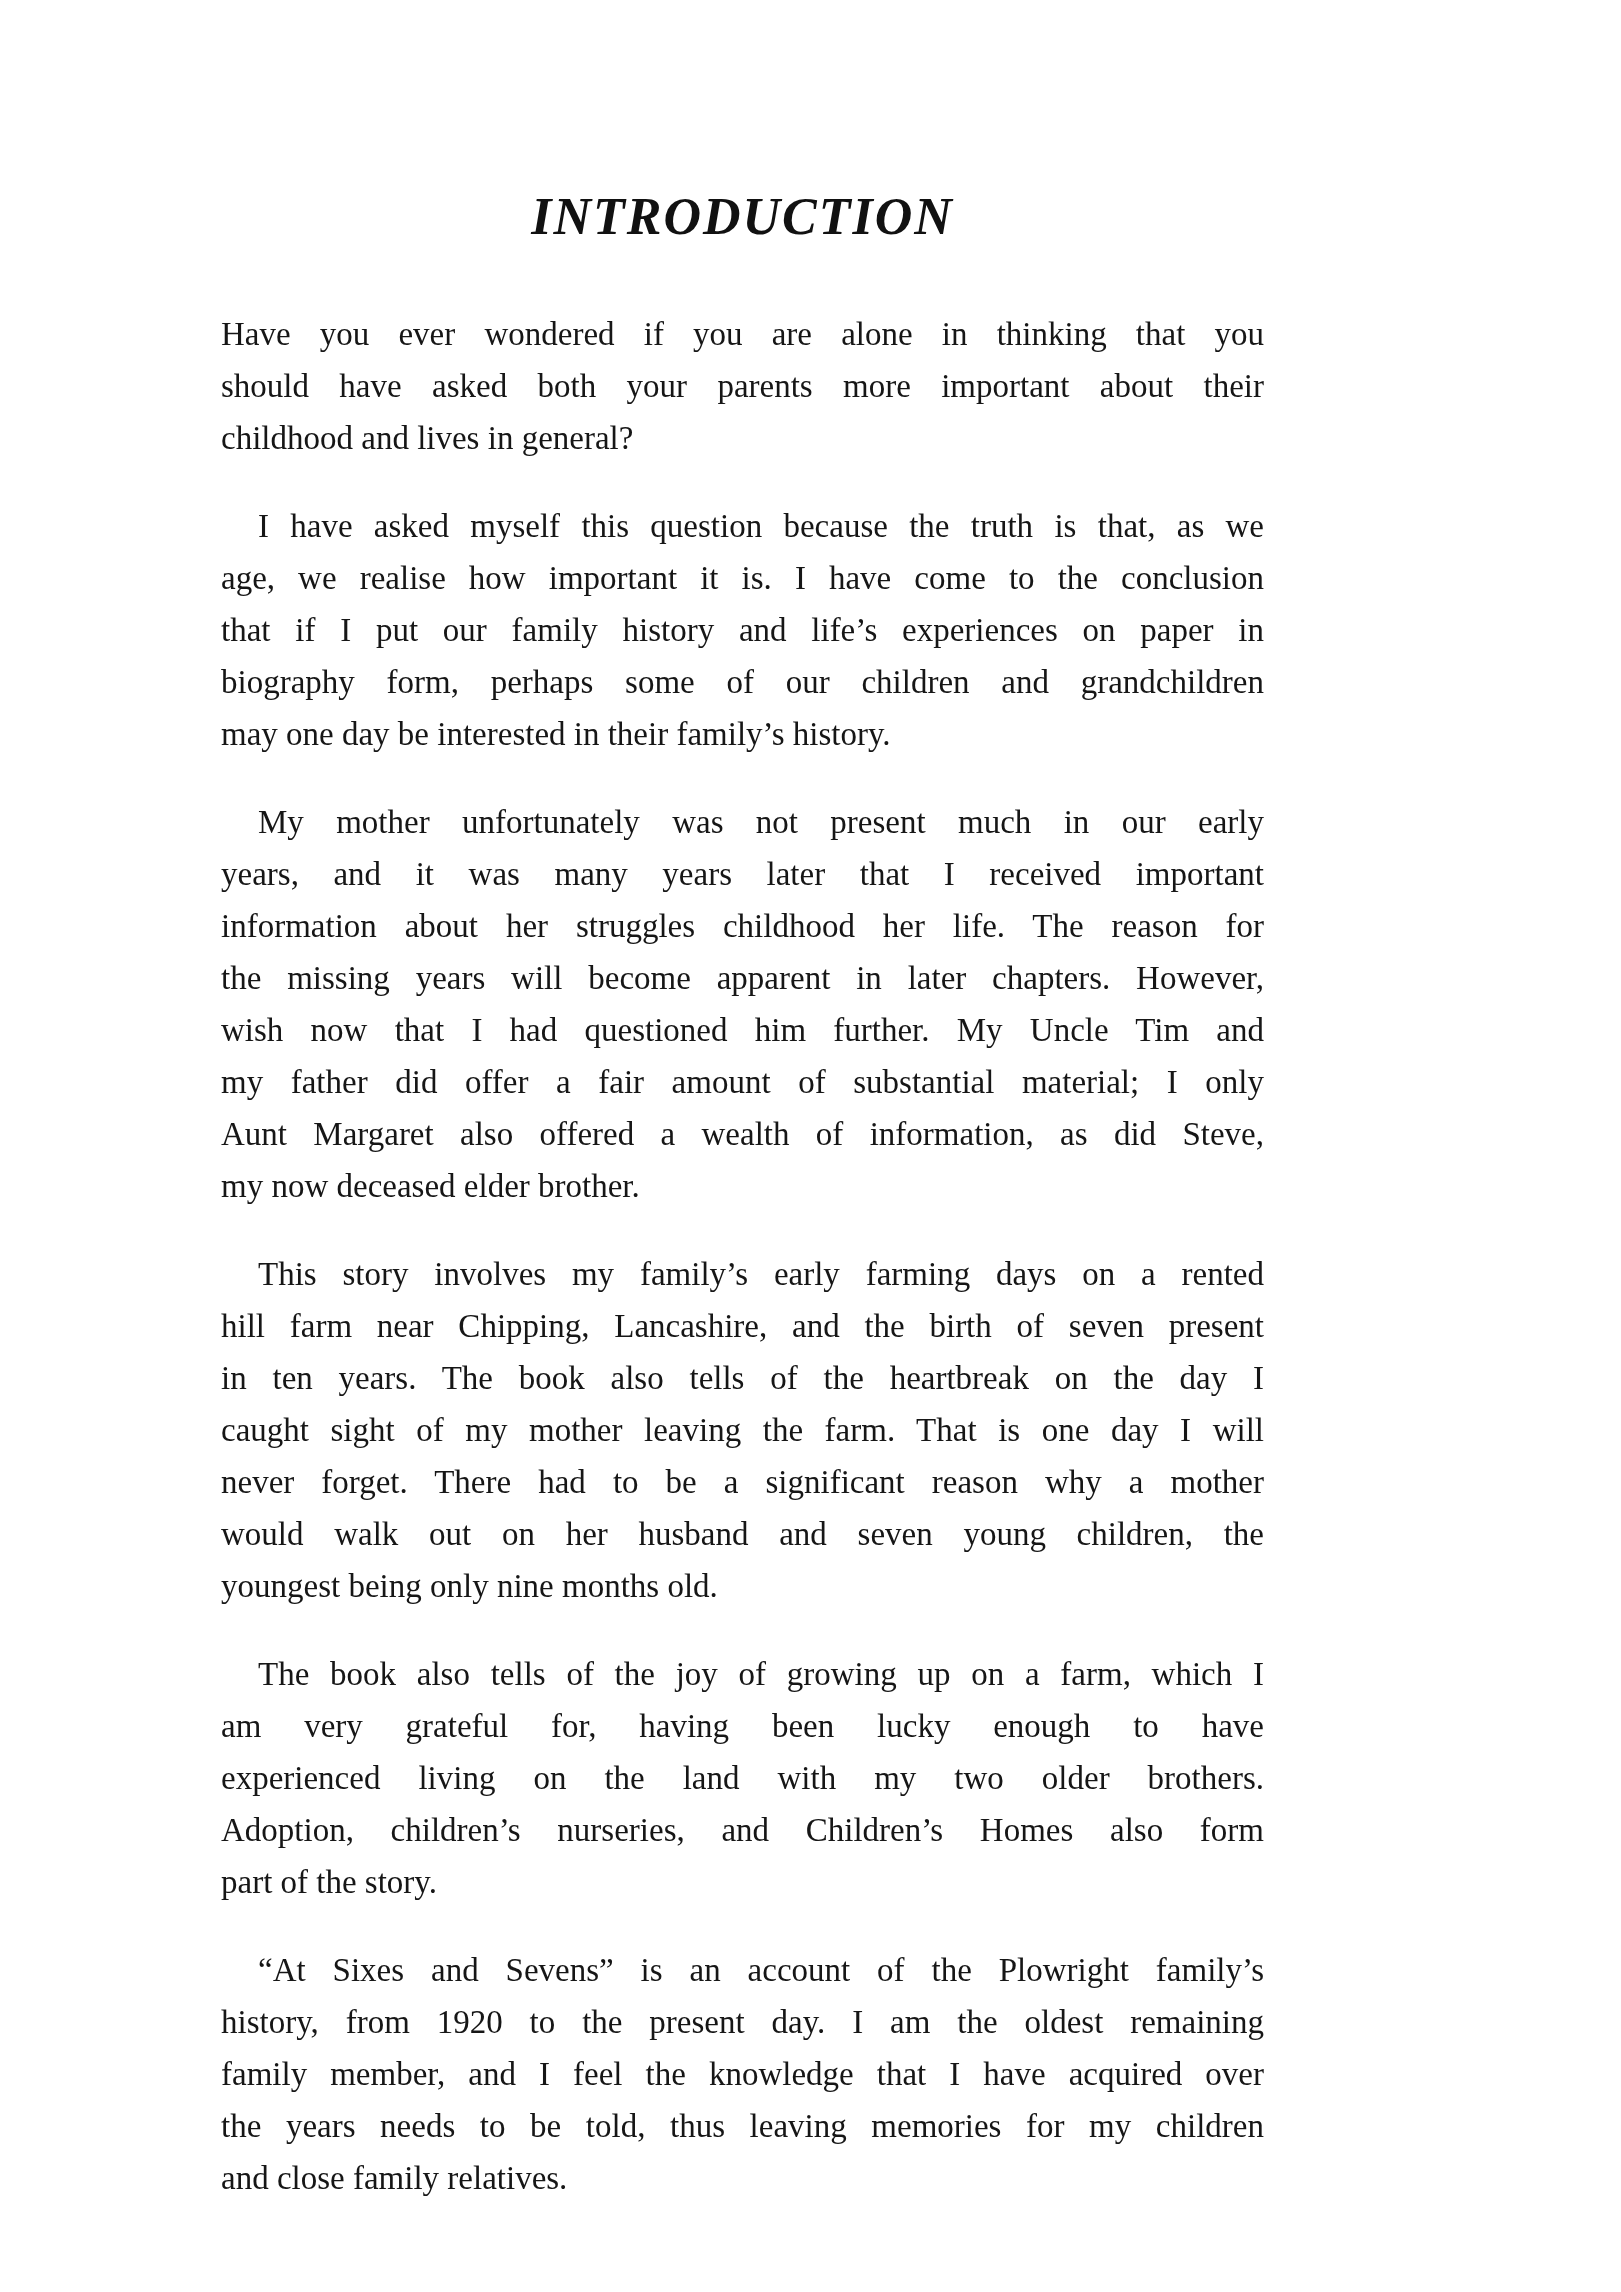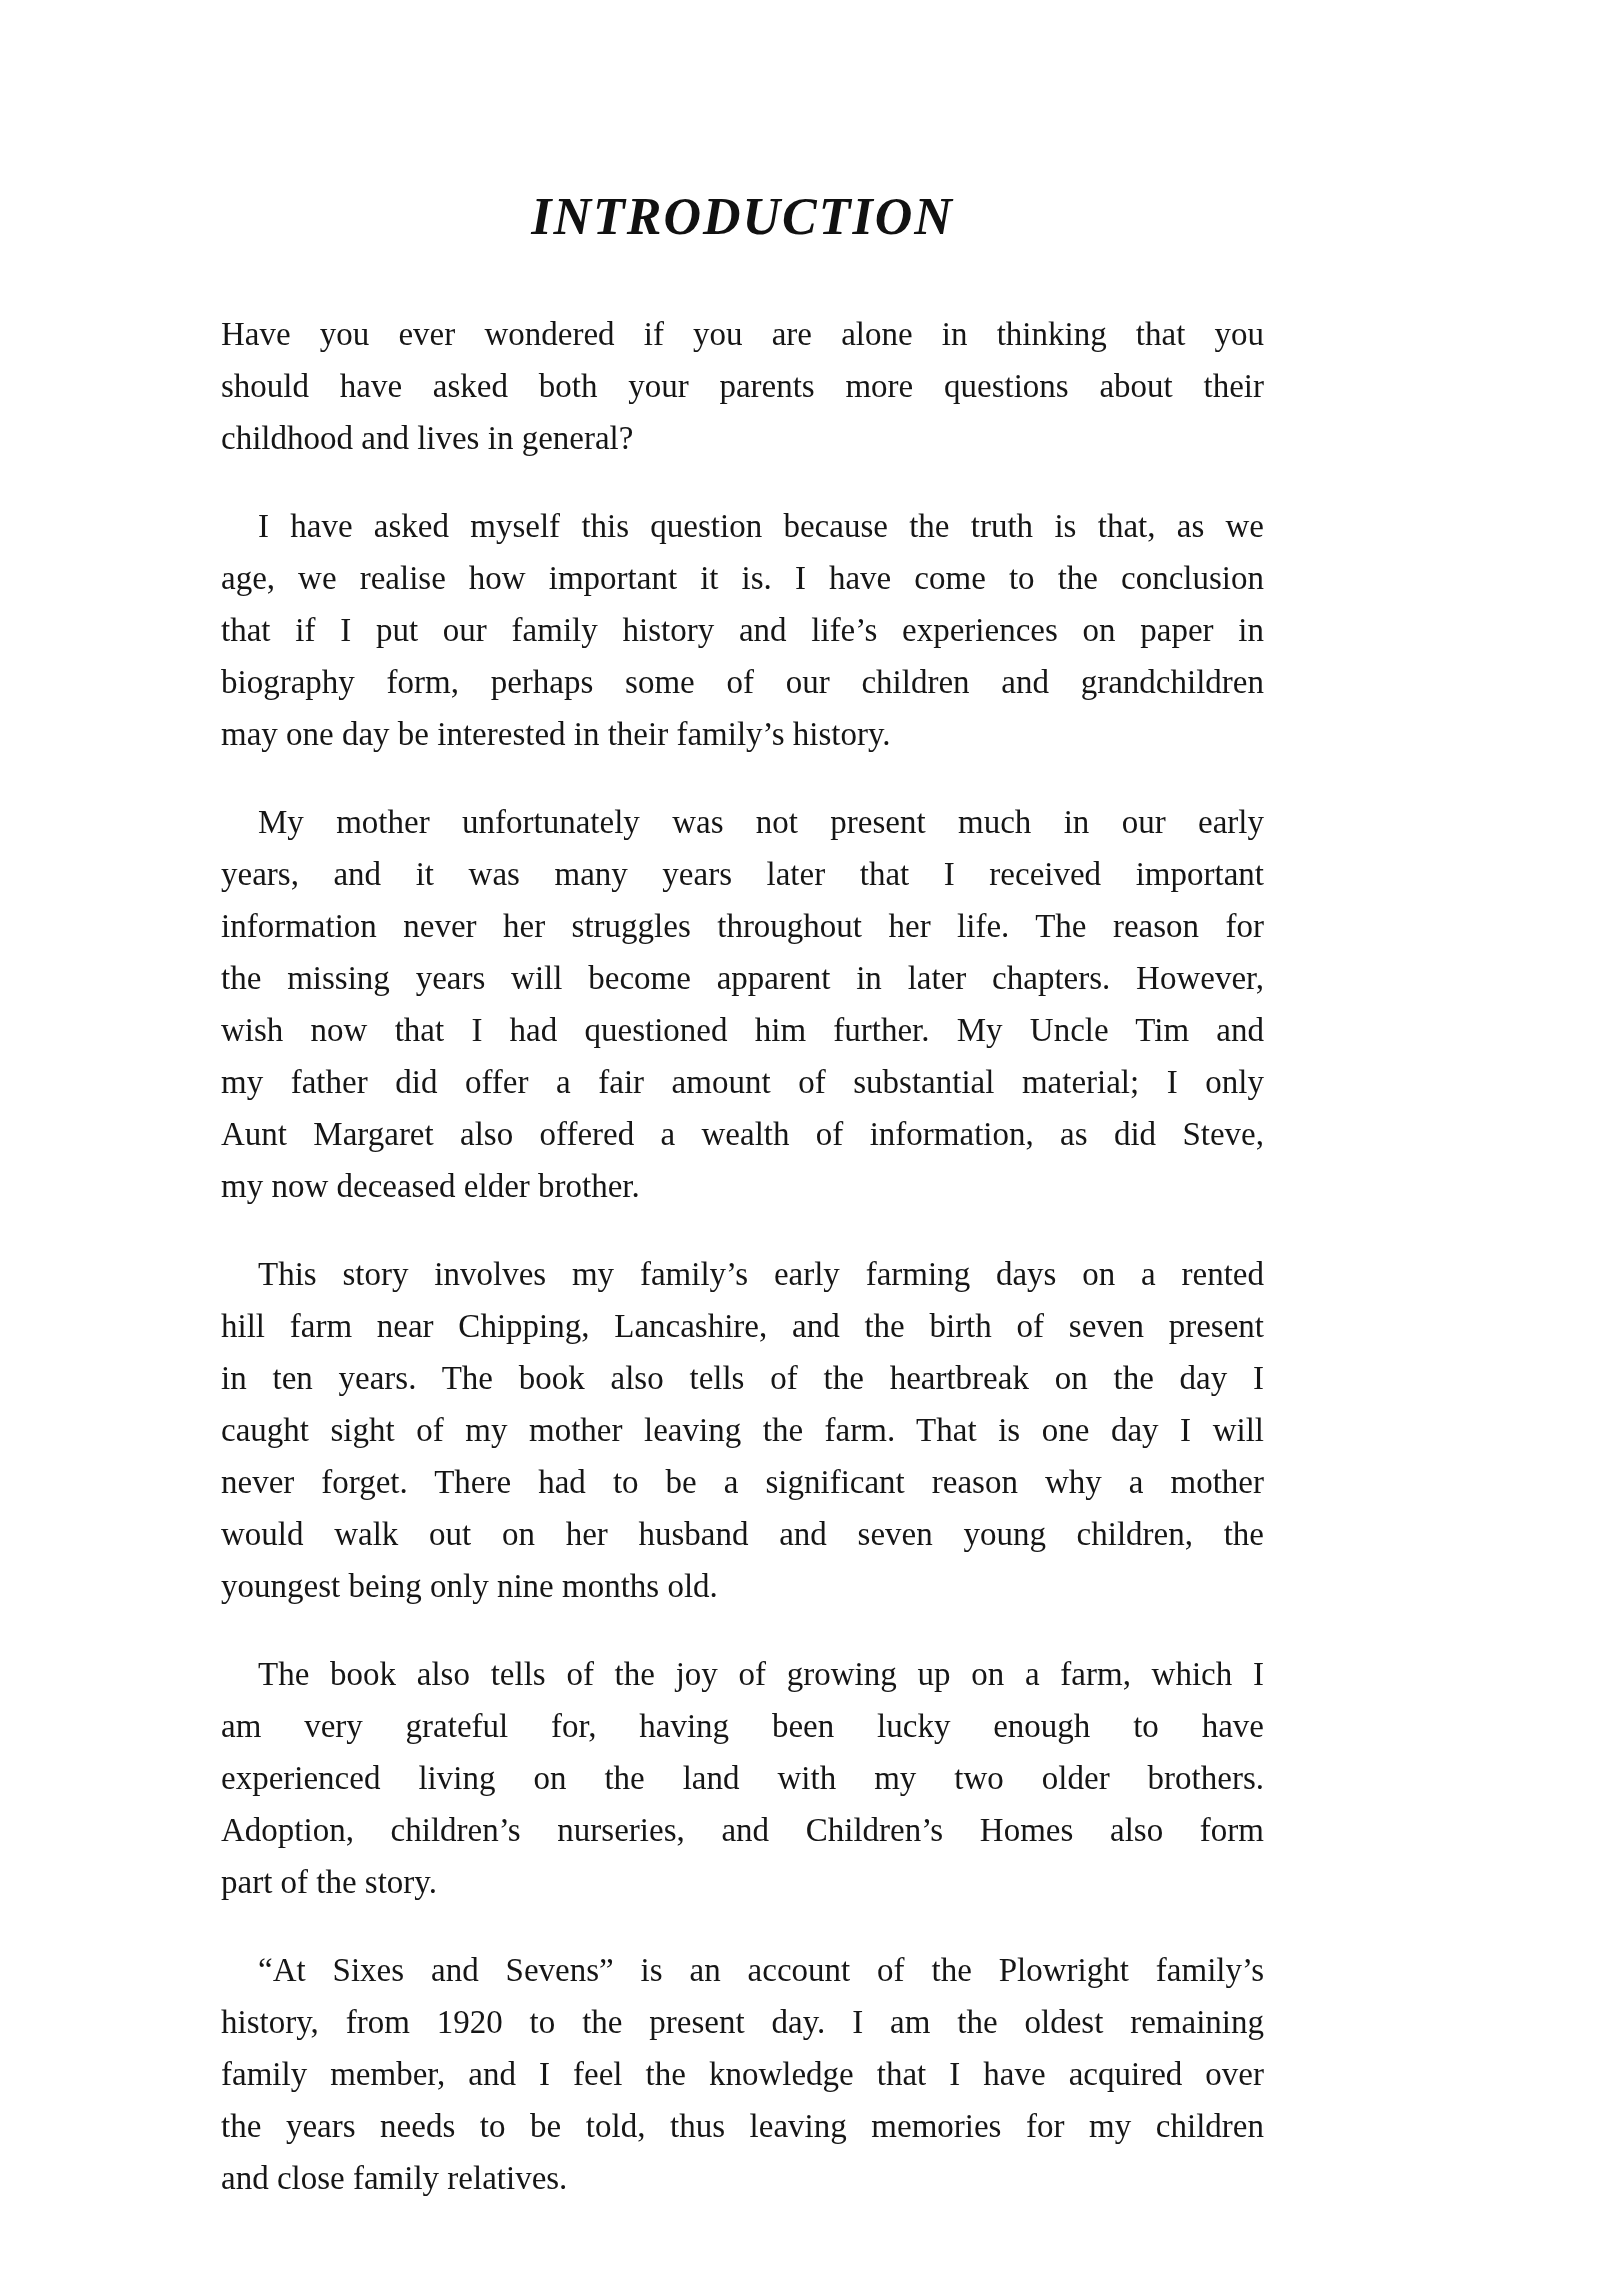--- a/index.html
+++ b/index.html
@@ -53,34 +53,34 @@
   }
 </style>
 </head>
 <body>
 
 <div class="page">
   <h1 class="chapter-title">INTRODUCTION</h1>
   <div class="body-text">
       <div class="paragraph">
         <div class="line">Have you ever wondered if you are alone in thinking that you</div>
-        <div class="line">should have asked both your parents more questions about their</div>
+        <div class="line">should have asked both your parents more important about their</div>
         <div class="line last">childhood and lives in general?</div>
       </div>
       <div class="paragraph">
         <div class="line indent">I have asked myself this question because the truth is that, as we</div>
         <div class="line">age, we realise how important it is. I have come to the conclusion</div>
         <div class="line">that if I put our family history and life’s experiences on paper in</div>
         <div class="line">biography form, perhaps some of our children and grandchildren</div>
         <div class="line last">may one day be interested in their family’s history.</div>
       </div>
       <div class="paragraph">
         <div class="line indent">My mother unfortunately was not present much in our early</div>
         <div class="line">years, and it was many years later that I received important</div>
-        <div class="line">information never her struggles throughout her life. The reason for</div>
+        <div class="line">information about her struggles childhood her life. The reason for</div>
         <div class="line">the missing years will become apparent in later chapters. However,</div>
         <div class="line">wish now that I had questioned him further. My Uncle Tim and</div>
         <div class="line">my father did offer a fair amount of substantial material; I only</div>
         <div class="line">Aunt Margaret also offered a wealth of information, as did Steve,</div>
         <div class="line last">my now deceased elder brother.</div>
       </div>
       <div class="paragraph">
         <div class="line indent">This story involves my family’s early farming days on a rented</div>
         <div class="line">hill farm near Chipping, Lancashire, and the birth of seven present</div>
         <div class="line">in ten years. The book also tells of the heartbreak on the day I</div>

